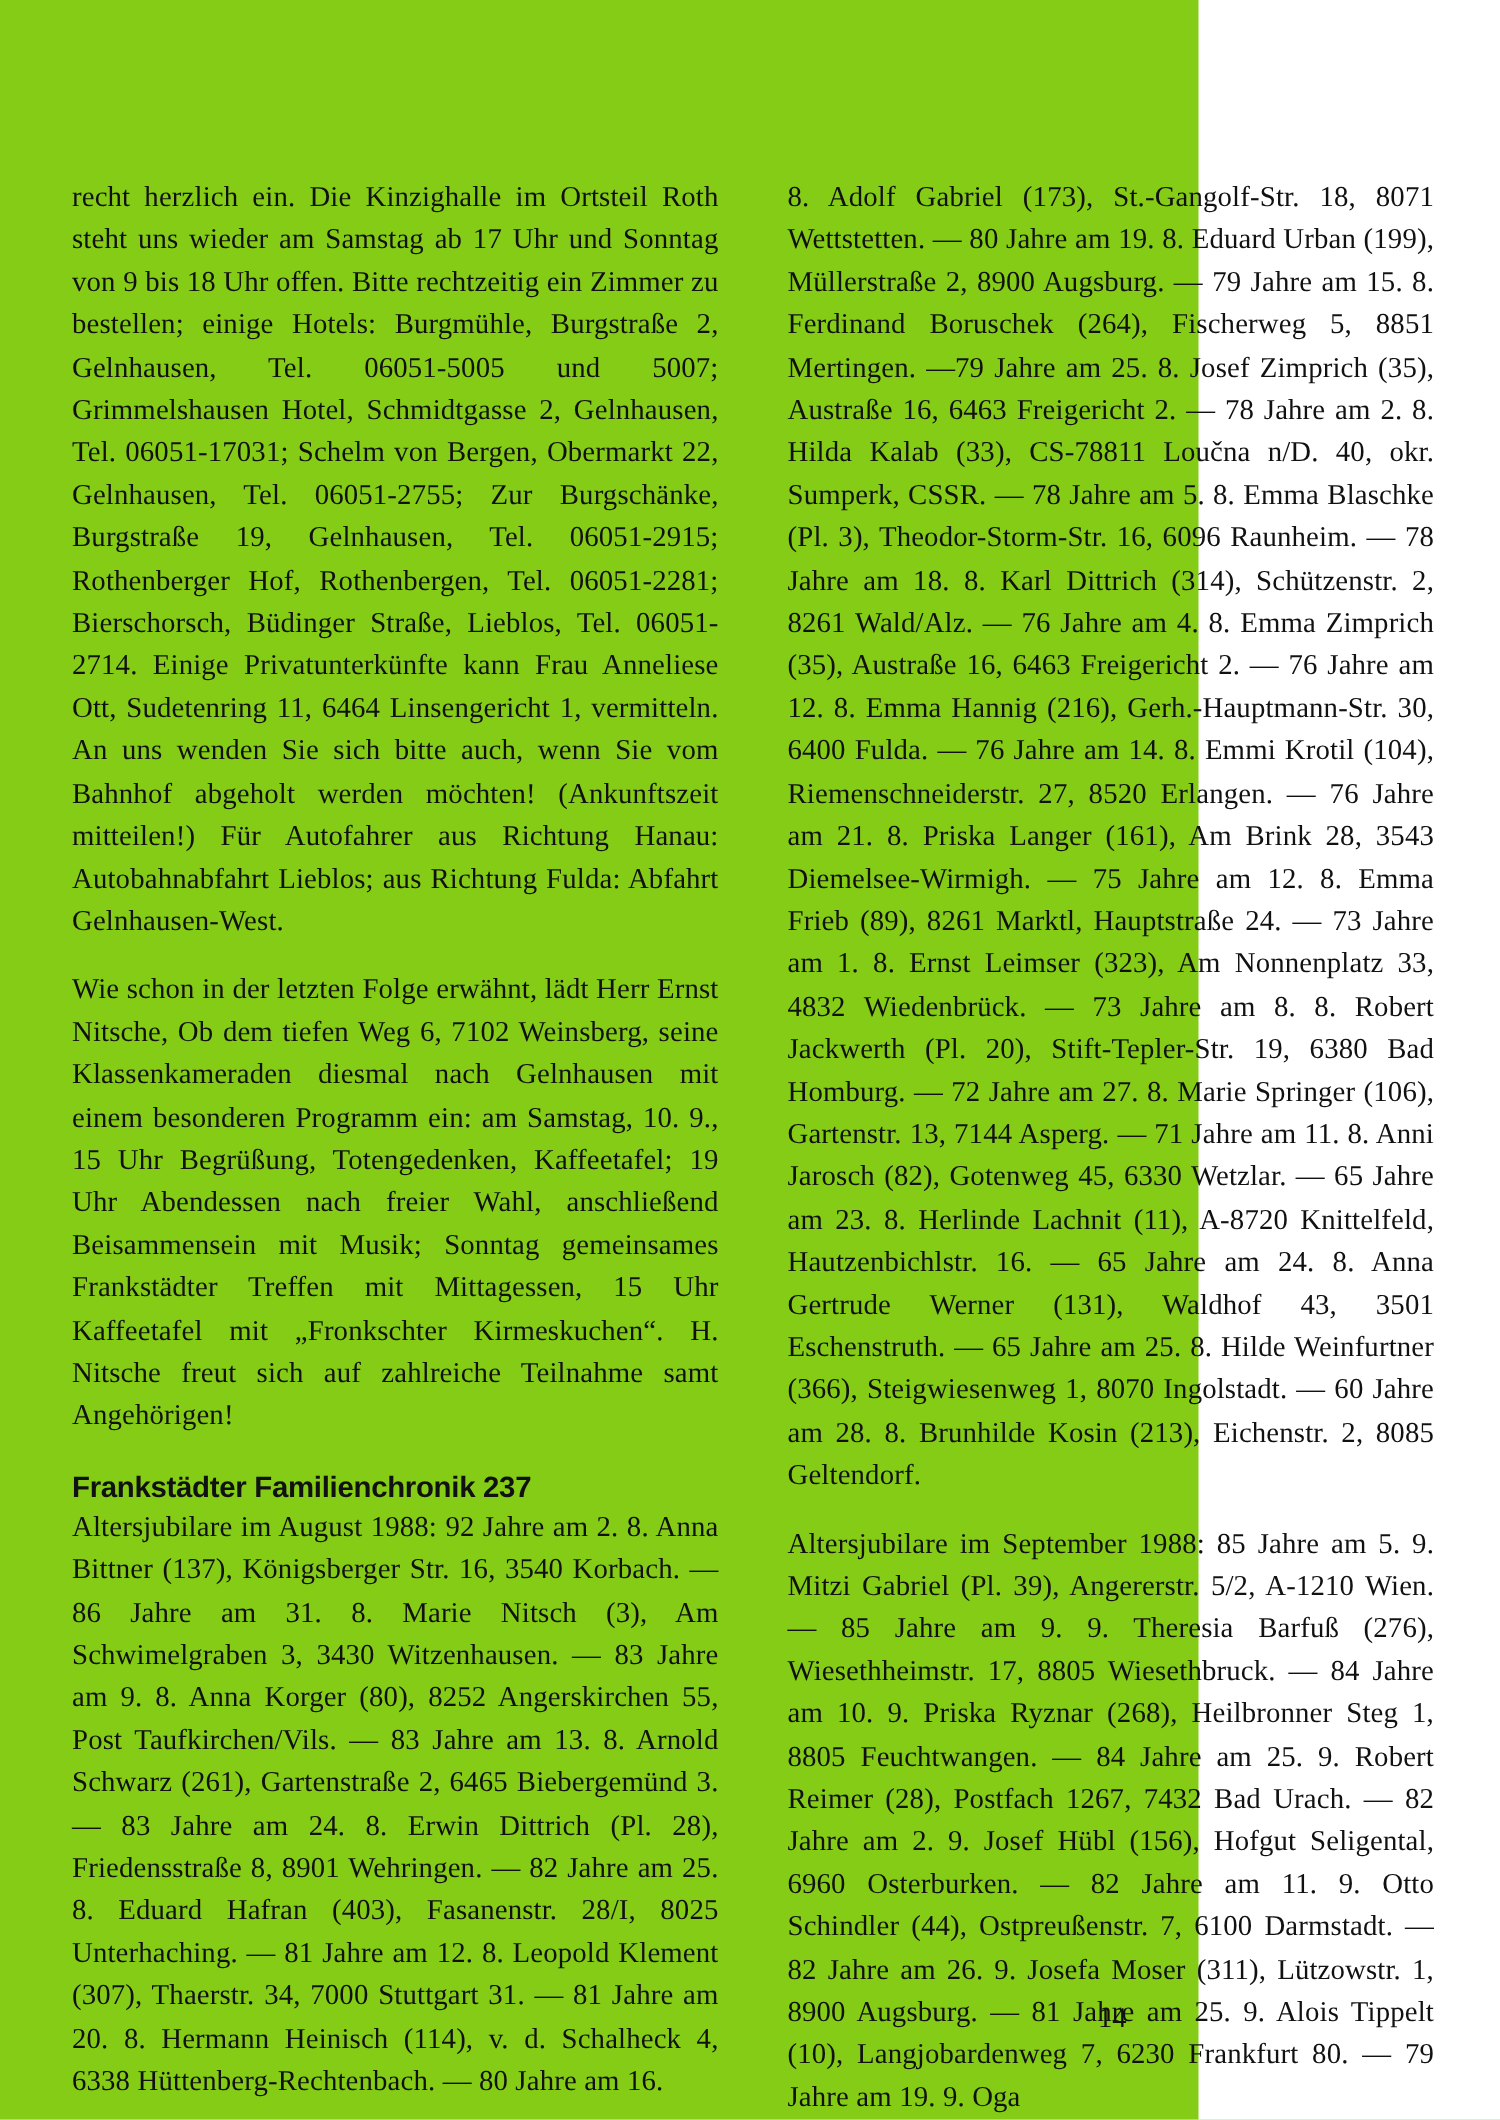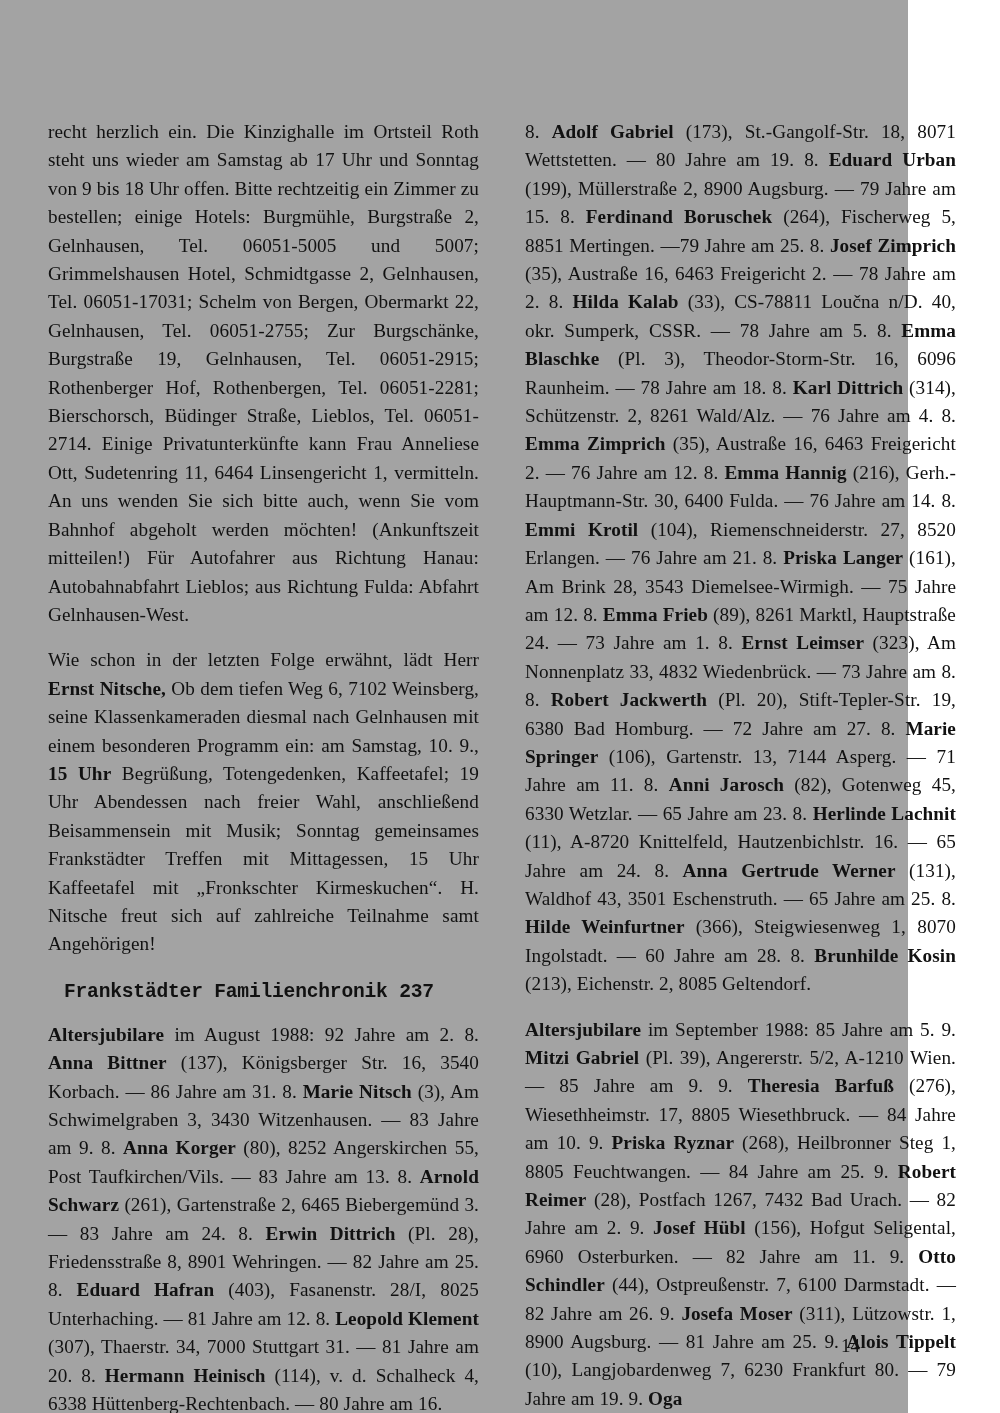--- a/index.html
+++ b/index.html
@@ -11,23 +11,23 @@
     width: 1000px;
     height: 1413px;
     position: relative;
     font-family: "Liberation Serif", serif;
     color: #111111;
     overflow: hidden;
   }
   .page {
     position: absolute;
     left: 0; top: 0;
-    width: 908px;
+    width: 799px;
     height: 1413px;
-    background: #a3a3a3;
+    background: #84cc16;
   }
   .columns {
     position: absolute;
     left: 48px;
     top: 118px;
     width: 908px;
     display: flex;
     gap: 46px;
   }
   .col {
@@ -42,28 +42,28 @@
     hyphens: manual;
     letter-spacing: 0.1px;
   }
   .para + .para {
     margin-top: 17px;
   }
   .gap-top {
     margin-top: 22px;
   }
   b, .b {
-    font-weight: bold;
+    font-weight: normal;
   }
   .heading {
-    font-family: Liberation Mono, monospace;
+    font-family: Liberation Sans, sans-serif;
     font-weight: bold;
     font-size: 19.6px;
     line-height: 26px;
-    margin: 16px;
+    margin: 0;
     letter-spacing: -0.2px;
   }
   .chron-head {
     margin-top: 20px;
   }
   .pagenum {
     position: absolute;
     right: 48px;
     bottom: 56px;
     font-size: 19px;

